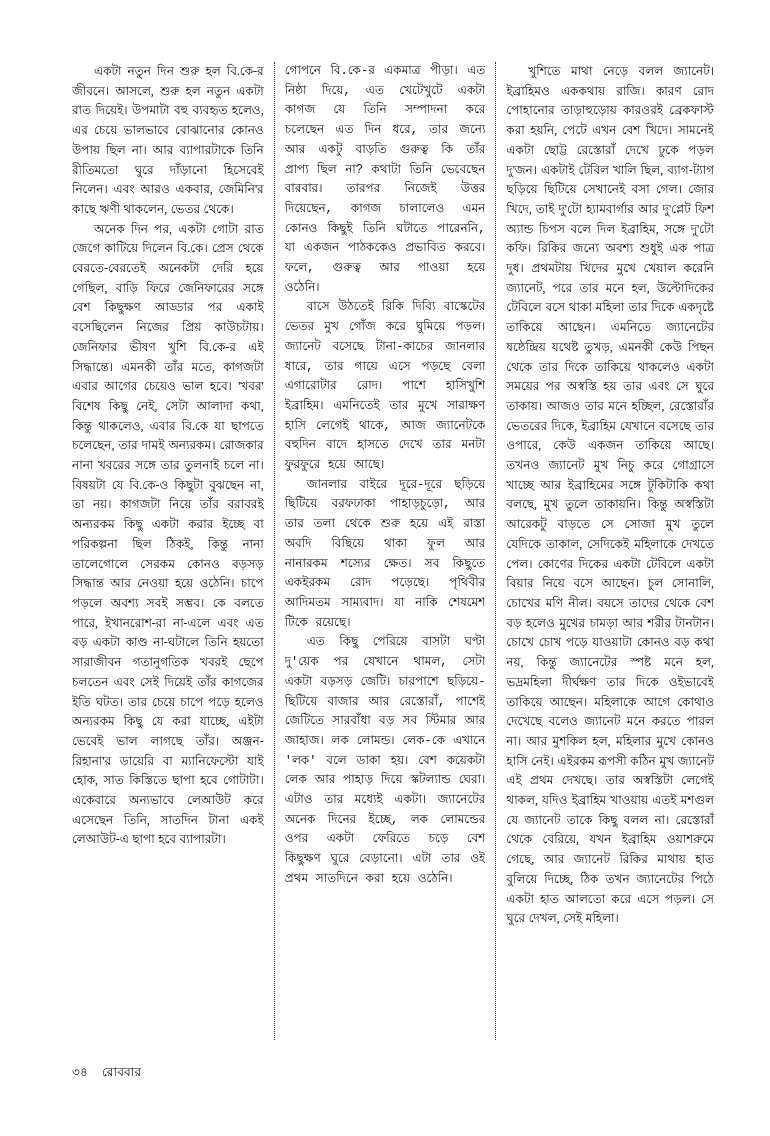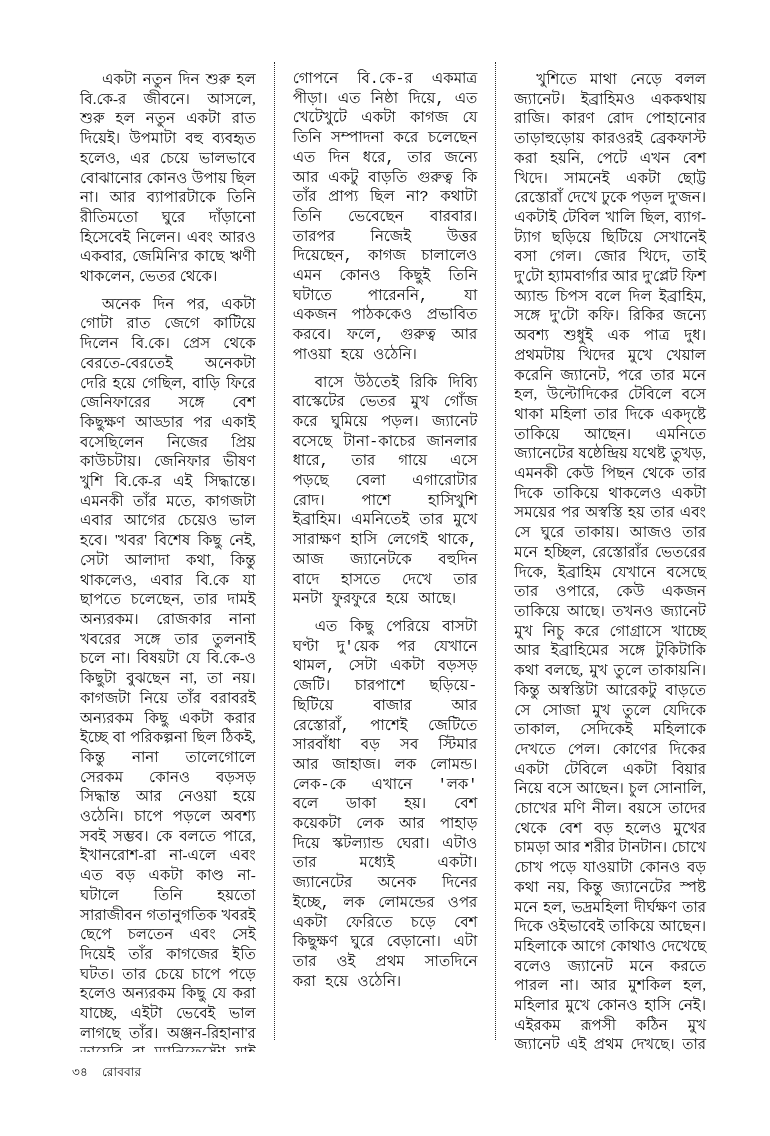--- a/index.html
+++ b/index.html
@@ -21,22 +21,22 @@
   .col{
     height:990px;overflow:hidden;
   }
   .col1{width:192px;}
   .col2{width:201px;font-family:Liberation Mono, monospace;}
   .col3{width:208px;}
   .sep{
     width:0;border-left:1px dotted #2a2a2a;margin:0 10px;height:978px;align-self:flex-start;
   }
   .para{
-    margin:8px;padding:0;
-    font-size:15px;line-height:19.7px;
+    margin:0;padding:0;
+    font-size:12px;line-height:19.7px;
     text-align:justify;
     text-indent:22px;
     word-spacing:0.5px;
   }
   .para.noindent{text-indent:0;}
   .footer{
     position:absolute;left:72px;top:1062px;
     font-size:12px;line-height:20px;letter-spacing:0.2px;
   }
   .footer .pgnum{margin-right:14px;}
@@ -52,20 +52,21 @@
       <p class="para">একটা নতুন দিন শুরু হল বি.কে-র জীবনে। আসলে, শুরু হল নতুন একটা রাত দিয়েই। উপমাটা বহু ব্যবহৃত হলেও, এর চেয়ে ভালভাবে বোঝানোর কোনও উপায় ছিল না। আর ব্যাপারটাকে তিনি রীতিমতো ঘুরে দাঁড়ানো হিসেবেই নিলেন। এবং আরও একবার, জেমিনি'র কাছে ঋণী থাকলেন, ভেতর থেকে।</p>
       <p class="para">অনেক দিন পর, একটা গোটা রাত জেগে কাটিয়ে দিলেন বি.কে। প্রেস থেকে বেরতে-বেরতেই অনেকটা দেরি হয়ে গেছিল, বাড়ি ফিরে জেনিফারের সঙ্গে বেশ কিছুক্ষণ আড্ডার পর একাই বসেছিলেন নিজের প্রিয় কাউচটায়। জেনিফার ভীষণ খুশি বি.কে-র এই সিদ্ধান্তে। এমনকী তাঁর মতে, কাগজটা এবার আগের চেয়েও ভাল হবে। 'খবর' বিশেষ কিছু নেই, সেটা আলাদা কথা, কিন্তু থাকলেও, এবার বি.কে যা ছাপতে চলেছেন, তার দামই অন্যরকম। রোজকার নানা খবরের সঙ্গে তার তুলনাই চলে না। বিষয়টা যে বি.কে-ও কিছুটা বুঝছেন না, তা নয়। কাগজটা নিয়ে তাঁর বরাবরই অন্যরকম কিছু একটা করার ইচ্ছে বা পরিকল্পনা ছিল ঠিকই, কিন্তু নানা তালেগোলে সেরকম কোনও বড়সড় সিদ্ধান্ত আর নেওয়া হয়ে ওঠেনি। চাপে পড়লে অবশ্য সবই সম্ভব। কে বলতে পারে, ইখানরোশ-রা না-এলে এবং এত বড় একটা কাণ্ড না-ঘটালে তিনি হয়তো সারাজীবন গতানুগতিক খবরই ছেপে চলতেন এবং সেই দিয়েই তাঁর কাগজের ইতি ঘটত। তার চেয়ে চাপে পড়ে হলেও অন্যরকম কিছু যে করা যাচ্ছে, এইটা ভেবেই ভাল লাগছে তাঁর। অঞ্জন-রিহানা'র ডায়েরি বা ম্যানিফেস্টো যাই হোক, সাত কিস্তিতে ছাপা হবে গোটাটা। একেবারে অন্যভাবে লেআউট করে এসেছেন তিনি, সাতদিন টানা একই লেআউট-এ ছাপা হবে ব্যাপারটা।</p>
 
     </div>
 
     <div class="sep"></div>
 
     <div class="col col2">
       <p class="para noindent">গোপনে বি.কে-র একমাত্র পীড়া। এত নিষ্ঠা দিয়ে, এত খেটেখুটে একটা কাগজ যে তিনি সম্পাদনা করে চলেছেন এত দিন ধরে, তার জন্যে আর একটু বাড়তি গুরুত্ব কি তাঁর প্রাপ্য ছিল না? কথাটা তিনি ভেবেছেন বারবার। তারপর নিজেই উত্তর দিয়েছেন, কাগজ চালালেও এমন কোনও কিছুই তিনি ঘটাতে পারেননি, যা একজন পাঠককেও প্রভাবিত করবে। ফলে, গুরুত্ব আর পাওয়া হয়ে ওঠেনি।</p>
       <p class="para">বাসে উঠতেই রিকি দিব্যি বাস্কেটের ভেতর মুখ গোঁজ করে ঘুমিয়ে পড়ল। জ্যানেট বসেছে টানা-কাচের জানলার ধারে, তার গায়ে এসে পড়ছে বেলা এগারোটার রোদ। পাশে হাসিখুশি ইব্রাহিম। এমনিতেই তার মুখে সারাক্ষণ হাসি লেগেই থাকে, আজ জ্যানেটকে বহুদিন বাদে হাসতে দেখে তার মনটা ফুরফুরে হয়ে আছে।</p>
+      <p class="para">জানলার বাইরে দূরে-দূরে ছড়িয়ে ছিটিয়ে বরফঢাকা পাহাড়চুড়ো, আর তার তলা থেকে শুরু হয়ে এই রাস্তা অবদি বিছিয়ে থাকা ফুল আর নানারকম শস্যের ক্ষেত। সব কিছুতে একইরকম রোদ পড়েছে। পৃথিবীর আদিমতম সাম্যবাদ। যা নাকি শেষমেশ টিকে রয়েছে।</p>
       <p class="para">এত কিছু পেরিয়ে বাসটা ঘণ্টা দু'য়েক পর যেখানে থামল, সেটা একটা বড়সড় জেটি। চারপাশে ছড়িয়ে-ছিটিয়ে বাজার আর রেস্তোরাঁ, পাশেই জেটিতে সারবাঁধা বড় সব স্টিমার আর জাহাজ। লক লোমন্ড। লেক-কে এখানে 'লক' বলে ডাকা হয়। বেশ কয়েকটা লেক আর পাহাড় দিয়ে স্কটল্যান্ড ঘেরা। এটাও তার মধ্যেই একটা। জ্যানেটের অনেক দিনের ইচ্ছে, লক লোমন্ডের ওপর একটা ফেরিতে চড়ে বেশ কিছুক্ষণ ঘুরে বেড়ানো। এটা তার ওই প্রথম সাতদিনে করা হয়ে ওঠেনি।</p>
 
     </div>
 
     <div class="sep"></div>
 
     <div class="col col3">
       <p class="para">খুশিতে মাথা নেড়ে বলল জ্যানেট। ইব্রাহিমও এককথায় রাজি। কারণ রোদ পোহানোর তাড়াহুড়োয় কারওরই ব্রেকফাস্ট করা হয়নি, পেটে এখন বেশ খিদে। সামনেই একটা ছোট্ট রেস্তোরাঁ দেখে ঢুকে পড়ল দু'জন। একটাই টেবিল খালি ছিল, ব্যাগ-ট্যাগ ছড়িয়ে ছিটিয়ে সেখানেই বসা গেল। জোর খিদে, তাই দু'টো হ্যামবার্গার আর দু'প্লেট ফিশ অ্যান্ড চিপস বলে দিল ইব্রাহিম, সঙ্গে দু'টো কফি। রিকির জন্যে অবশ্য শুধুই এক পাত্র দুধ। প্রথমটায় খিদের মুখে খেয়াল করেনি জ্যানেট, পরে তার মনে হল, উল্টোদিকের টেবিলে বসে থাকা মহিলা তার দিকে একদৃষ্টে তাকিয়ে আছেন। এমনিতে জ্যানেটের ষষ্ঠেন্দ্রিয় যথেষ্ট তুখড়, এমনকী কেউ পিছন থেকে তার দিকে তাকিয়ে থাকলেও একটা সময়ের পর অস্বস্তি হয় তার এবং সে ঘুরে তাকায়। আজও তার মনে হচ্ছিল, রেস্তোরাঁর ভেতরের দিকে, ইব্রাহিম যেখানে বসেছে তার ওপারে, কেউ একজন তাকিয়ে আছে। তখনও জ্যানেট মুখ নিচু করে গোগ্রাসে খাচ্ছে আর ইব্রাহিমের সঙ্গে টুকিটাকি কথা বলছে, মুখ তুলে তাকায়নি। কিন্তু অস্বস্তিটা আরেকটু বাড়তে সে সোজা মুখ তুলে যেদিকে তাকাল, সেদিকেই মহিলাকে দেখতে পেল। কোণের দিকের একটা টেবিলে একটা বিয়ার নিয়ে বসে আছেন। চুল সোনালি, চোখের মণি নীল। বয়সে তাদের থেকে বেশ বড় হলেও মুখের চামড়া আর শরীর টানটান। চোখে চোখ পড়ে যাওয়াটা কোনও বড় কথা নয়, কিন্তু জ্যানেটের স্পষ্ট মনে হল, ভদ্রমহিলা দীর্ঘক্ষণ তার দিকে ওইভাবেই তাকিয়ে আছেন। মহিলাকে আগে কোথাও দেখেছে বলেও জ্যানেট মনে করতে পারল না। আর মুশকিল হল, মহিলার মুখে কোনও হাসি নেই। এইরকম রূপসী কঠিন মুখ জ্যানেট এই প্রথম দেখছে। তার অস্বস্তিটা লেগেই থাকল, যদিও ইব্রাহিম খাওয়ায় এতই মশগুল যে জ্যানেট তাকে কিছু বলল না। রেস্তোরাঁ থেকে বেরিয়ে, যখন ইব্রাহিম ওয়াশরুমে গেছে, আর জ্যানেট রিকির মাথায় হাত বুলিয়ে দিচ্ছে, ঠিক তখন জ্যানেটের পিঠে একটা হাত আলতো করে এসে পড়ল। সে ঘুরে দেখল, সেই মহিলা।</p>
 
     </div>

